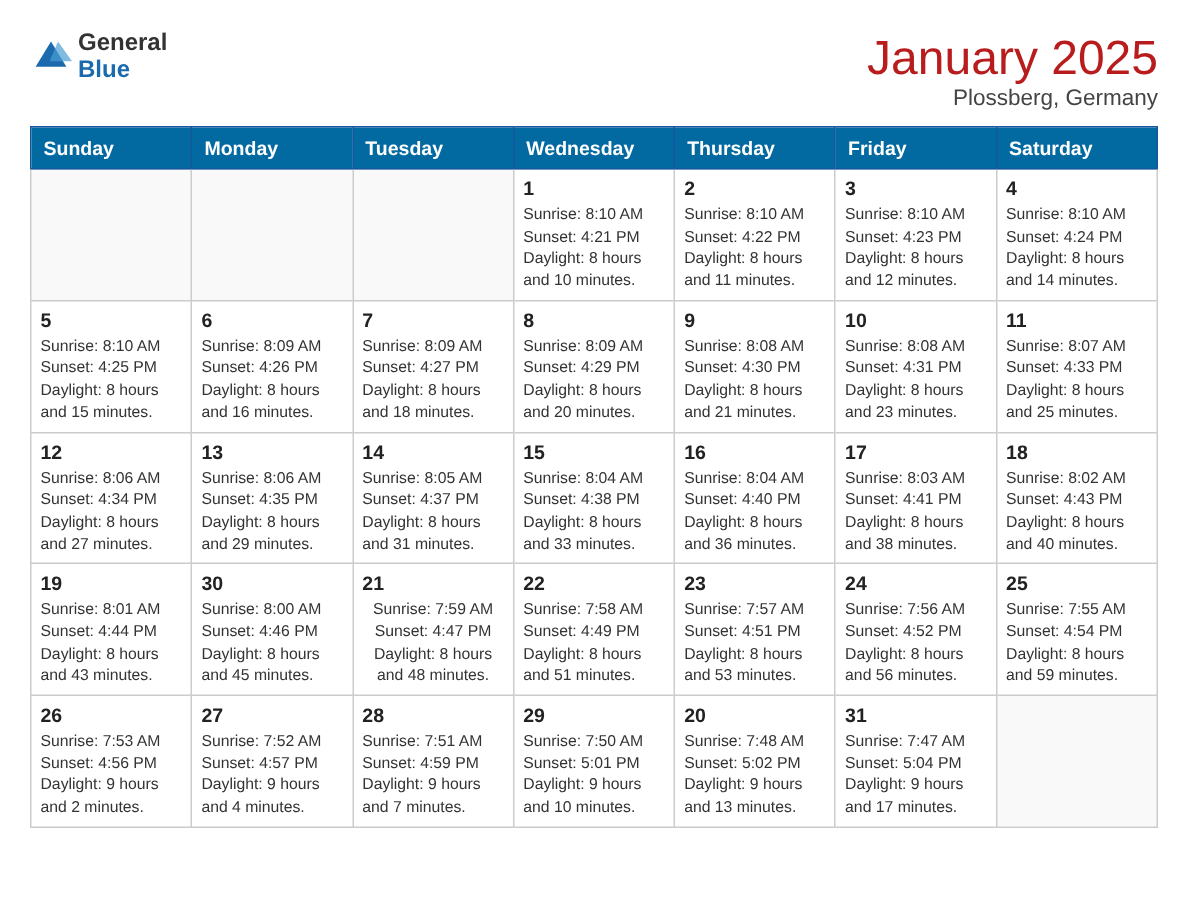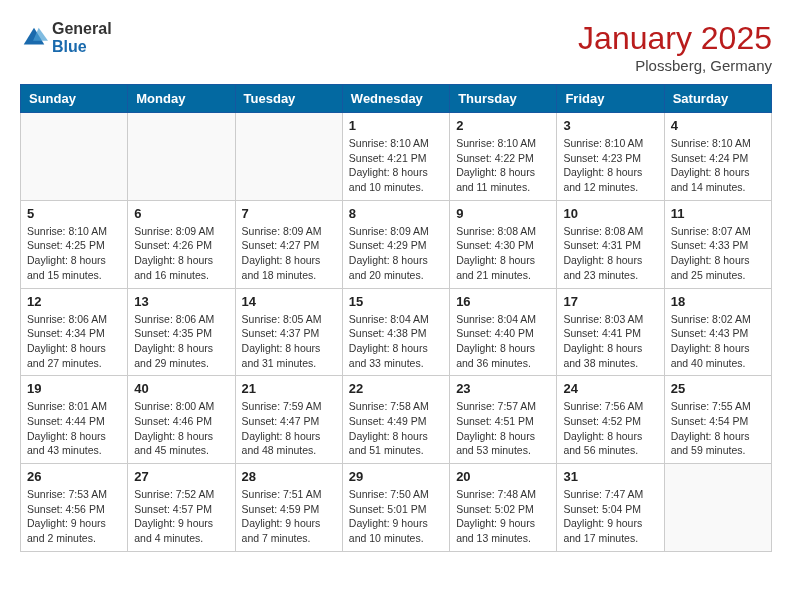--- a/index.html
+++ b/index.html
@@ -253,29 +253,29 @@
       </tr>
       <tr>
         <td>
           <div class="day-number">19</div>
           <div class="day-info" style="white-space: pre-line;">Sunrise: 8:01 AM
 Sunset: 4:44 PM
 Daylight: 8 hours
 and 43 minutes.</div>
         </td>
         <td>
-          <div class="day-number">40</div>
+          <div class="day-number">30</div>
           <div class="day-info" style="white-space: pre-line;">Sunrise: 8:00 AM
 Sunset: 4:46 PM
 Daylight: 8 hours
 and 45 minutes.</div>
         </td>
         <td>
           <div class="day-number">21</div>
-          <div class="day-info" style="white-space: pre-line;">Sunrise: 7:59 AM
+          <div class="day-info" style="white-space: pre-line; text-align: center;">Sunrise: 7:59 AM
 Sunset: 4:47 PM
 Daylight: 8 hours
 and 48 minutes.</div>
         </td>
         <td>
           <div class="day-number">22</div>
           <div class="day-info" style="white-space: pre-line;">Sunrise: 7:58 AM
 Sunset: 4:49 PM
 Daylight: 8 hours
 and 51 minutes.</div>

